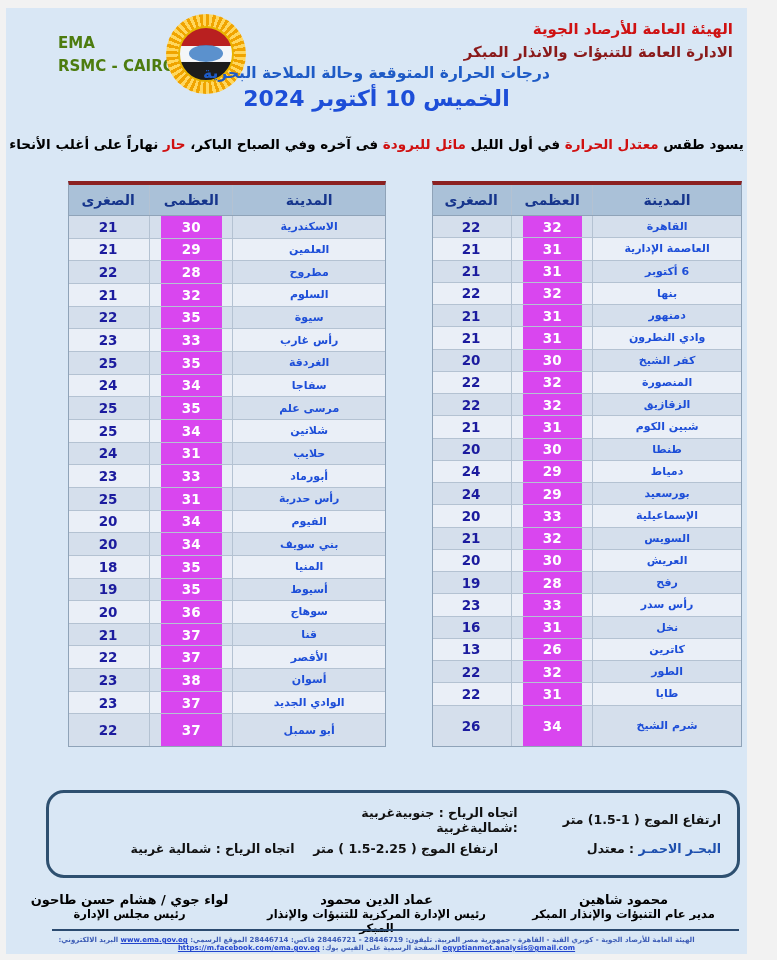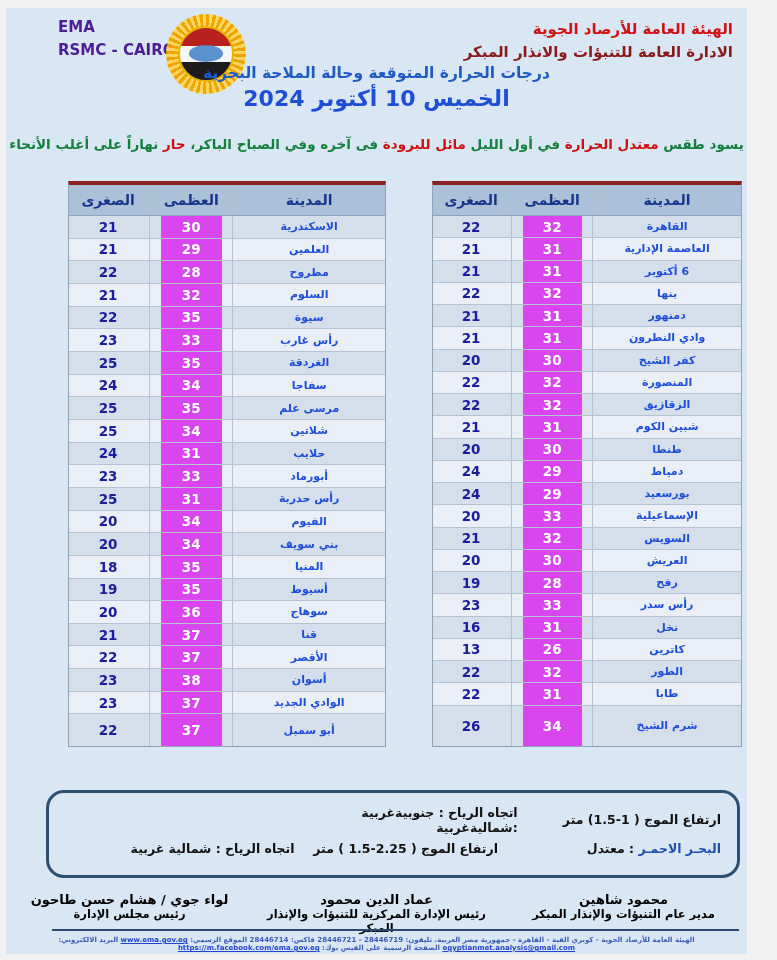--- a/index.html
+++ b/index.html
@@ -10,29 +10,29 @@
     overflow:hidden;
   }
   .page{
     position:absolute;left:6px;top:8px;width:741px;height:946px;
     background:#d9e7f5;direction:rtl;
   }
   
   .org{position:absolute;top:10px;right:14px;text-align:right;font-weight:bold;font-size:15px;line-height:1.5;}
   .org .l1{color:#cf1212;}
   .org .l2{color:#8a1a1a;margin-left:16px;}
-  .brand{position:absolute;top:8px;left:52px;direction:ltr;text-align:left;color:#4c1d95;font-weight:bold;font-size:15px;line-height:1.55;}
+  .brand{position:absolute;top:24px;left:52px;direction:ltr;text-align:left;color:#4d7c0f;font-weight:bold;font-size:15px;line-height:1.55;}
   .logo{position:absolute;top:6px;left:160px;width:80px;height:80px;display:flex;align-items:center;justify-content:center;}
   .sun{width:80px;height:80px;border-radius:50%;background:repeating-conic-gradient(#f0a400 0 5deg,#ffd75e 5deg 10deg);display:flex;align-items:center;justify-content:center;}
   .globe{width:52px;height:52px;border-radius:50%;overflow:hidden;border:2px solid #e8b400;background:linear-gradient(180deg,#b92020 0 34%,#f4f6f8 34% 66%,#1c1c1c 66% 100%);position:relative;}
   .cloud{position:absolute;left:9px;top:17px;width:34px;height:17px;border-radius:50%;background:#4a86c8;opacity:.9;}
   .title{position:absolute;top:56px;width:100%;text-align:center;color:#1e5bc6;font-weight:bold;font-size:15.5px;}
   .date{position:absolute;top:78px;width:100%;text-align:center;color:#1d4ed8;font-weight:bold;font-size:22px;}
   .forecast{position:absolute;top:128px;width:100%;text-align:center;font-weight:bold;font-size:13.5px;}
-  .forecast .blue{color:#15803d;}
+  .forecast .blue{color:#000000;}
   .forecast .red{color:#d01010;}
   
   .wtable{
     position:absolute;top:173px;height:566px;box-sizing:border-box;
     border:1px solid #8fa3b8;border-top:4px solid #8b2020;
     display:flex;flex-direction:column;background:#eaeff7;
   }
   #left-table{left:62px;width:318px;}
   #right-table{left:426px;width:310px;}
   .thead{height:30px;flex:0 0 30px;display:flex;background:#aac1d8;color:#16358c;font-weight:bold;font-size:13.5px;border-bottom:1px solid #8fa3b8;}

